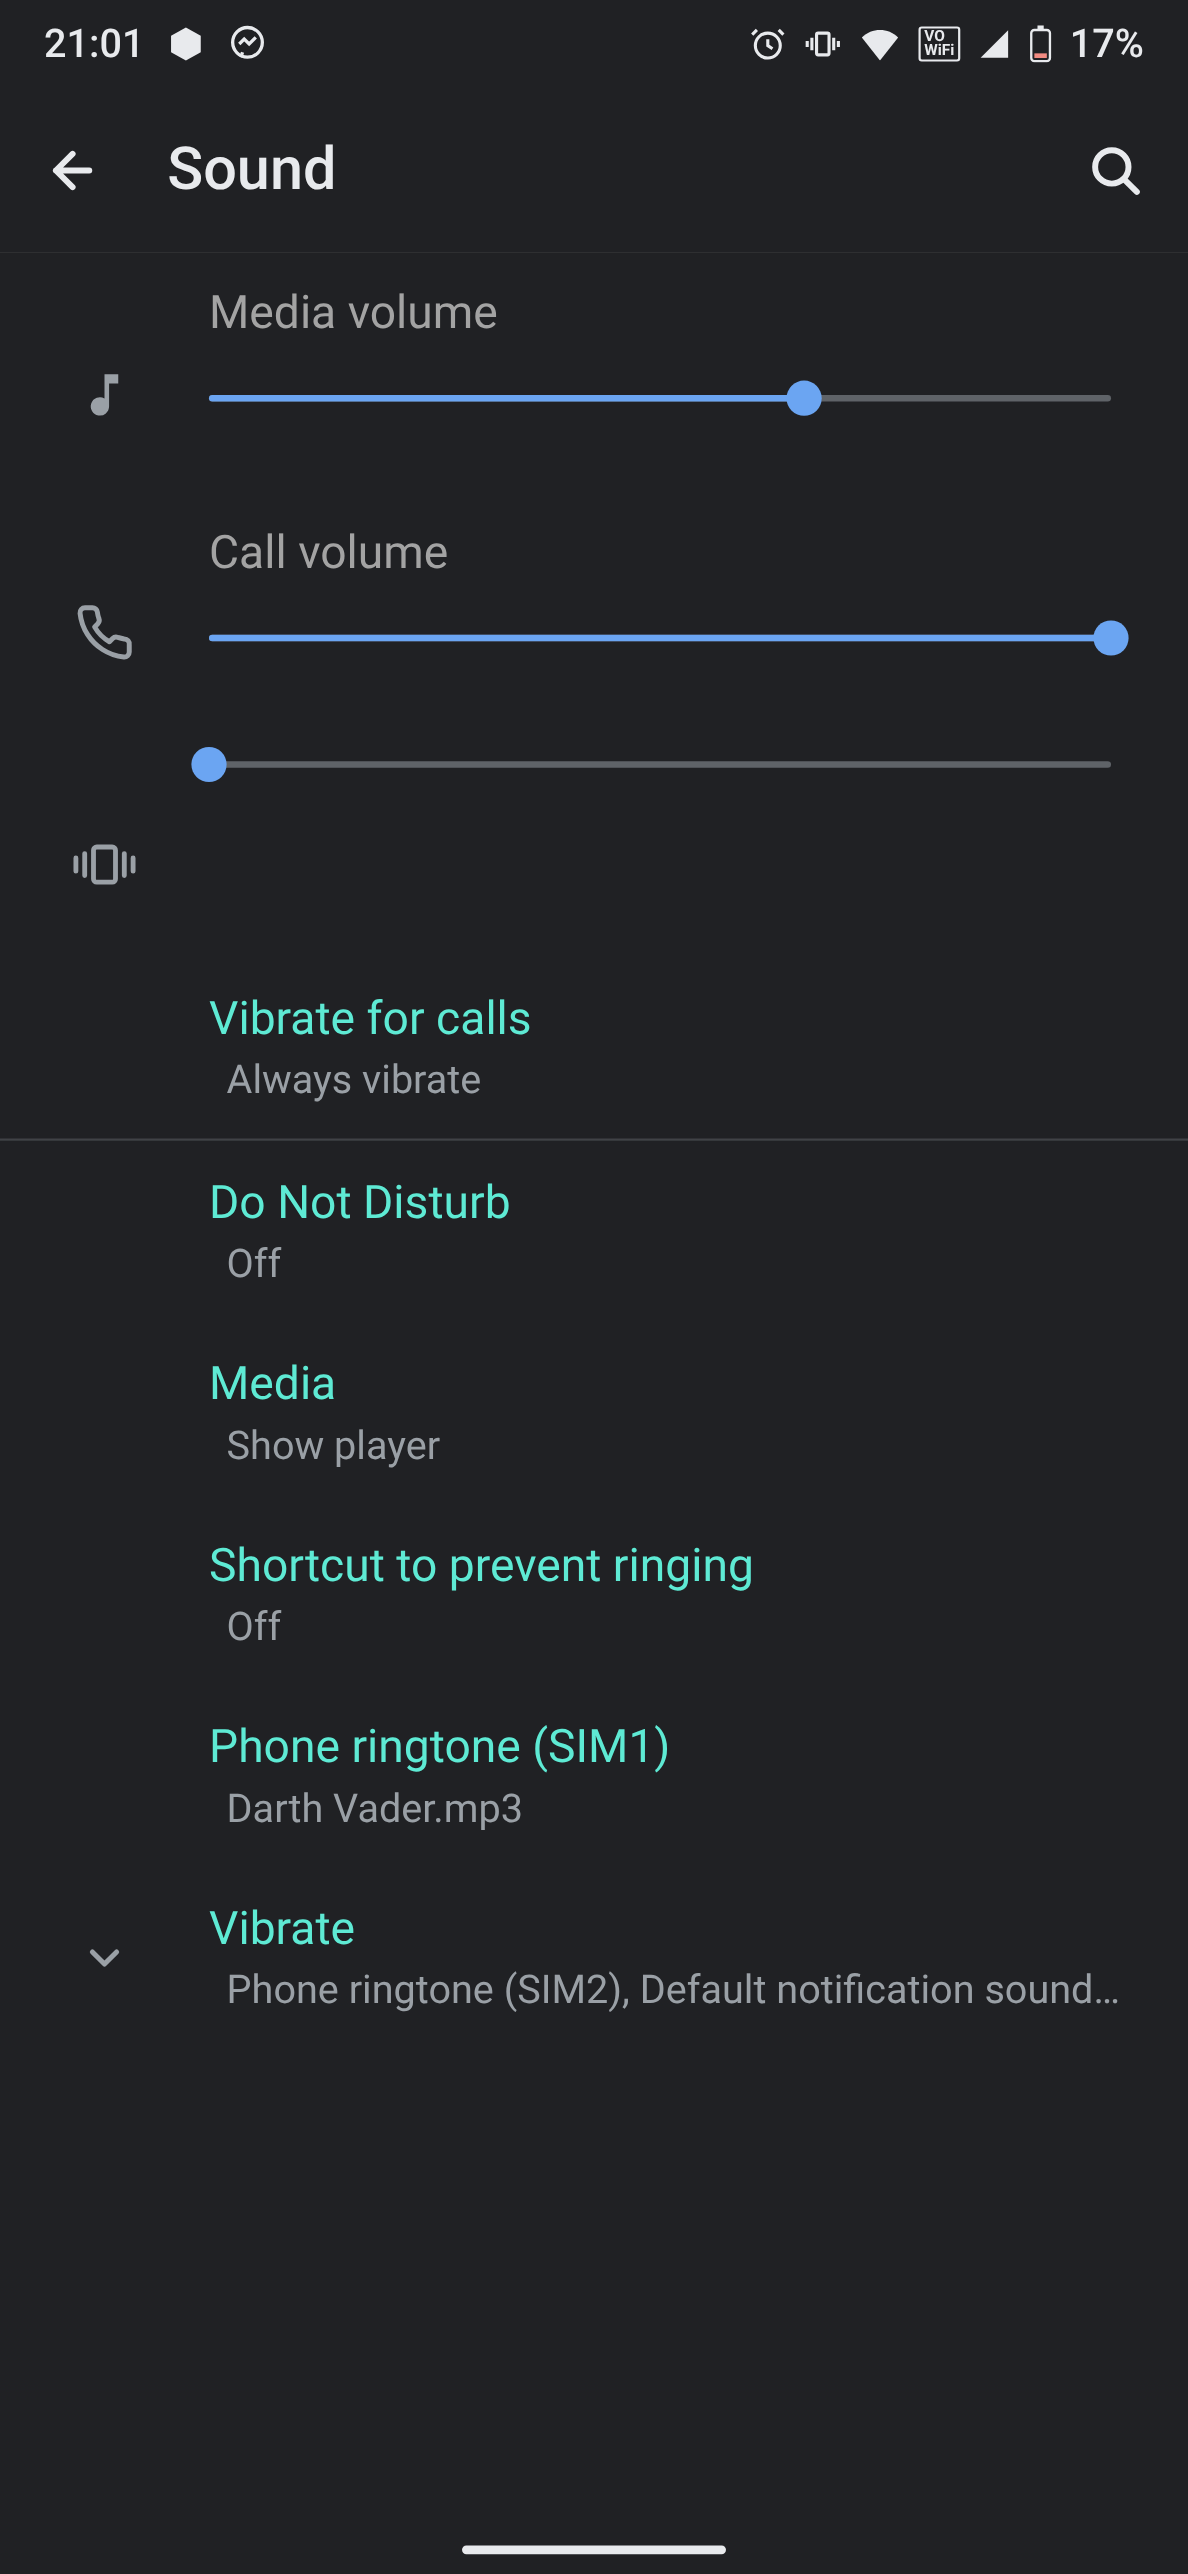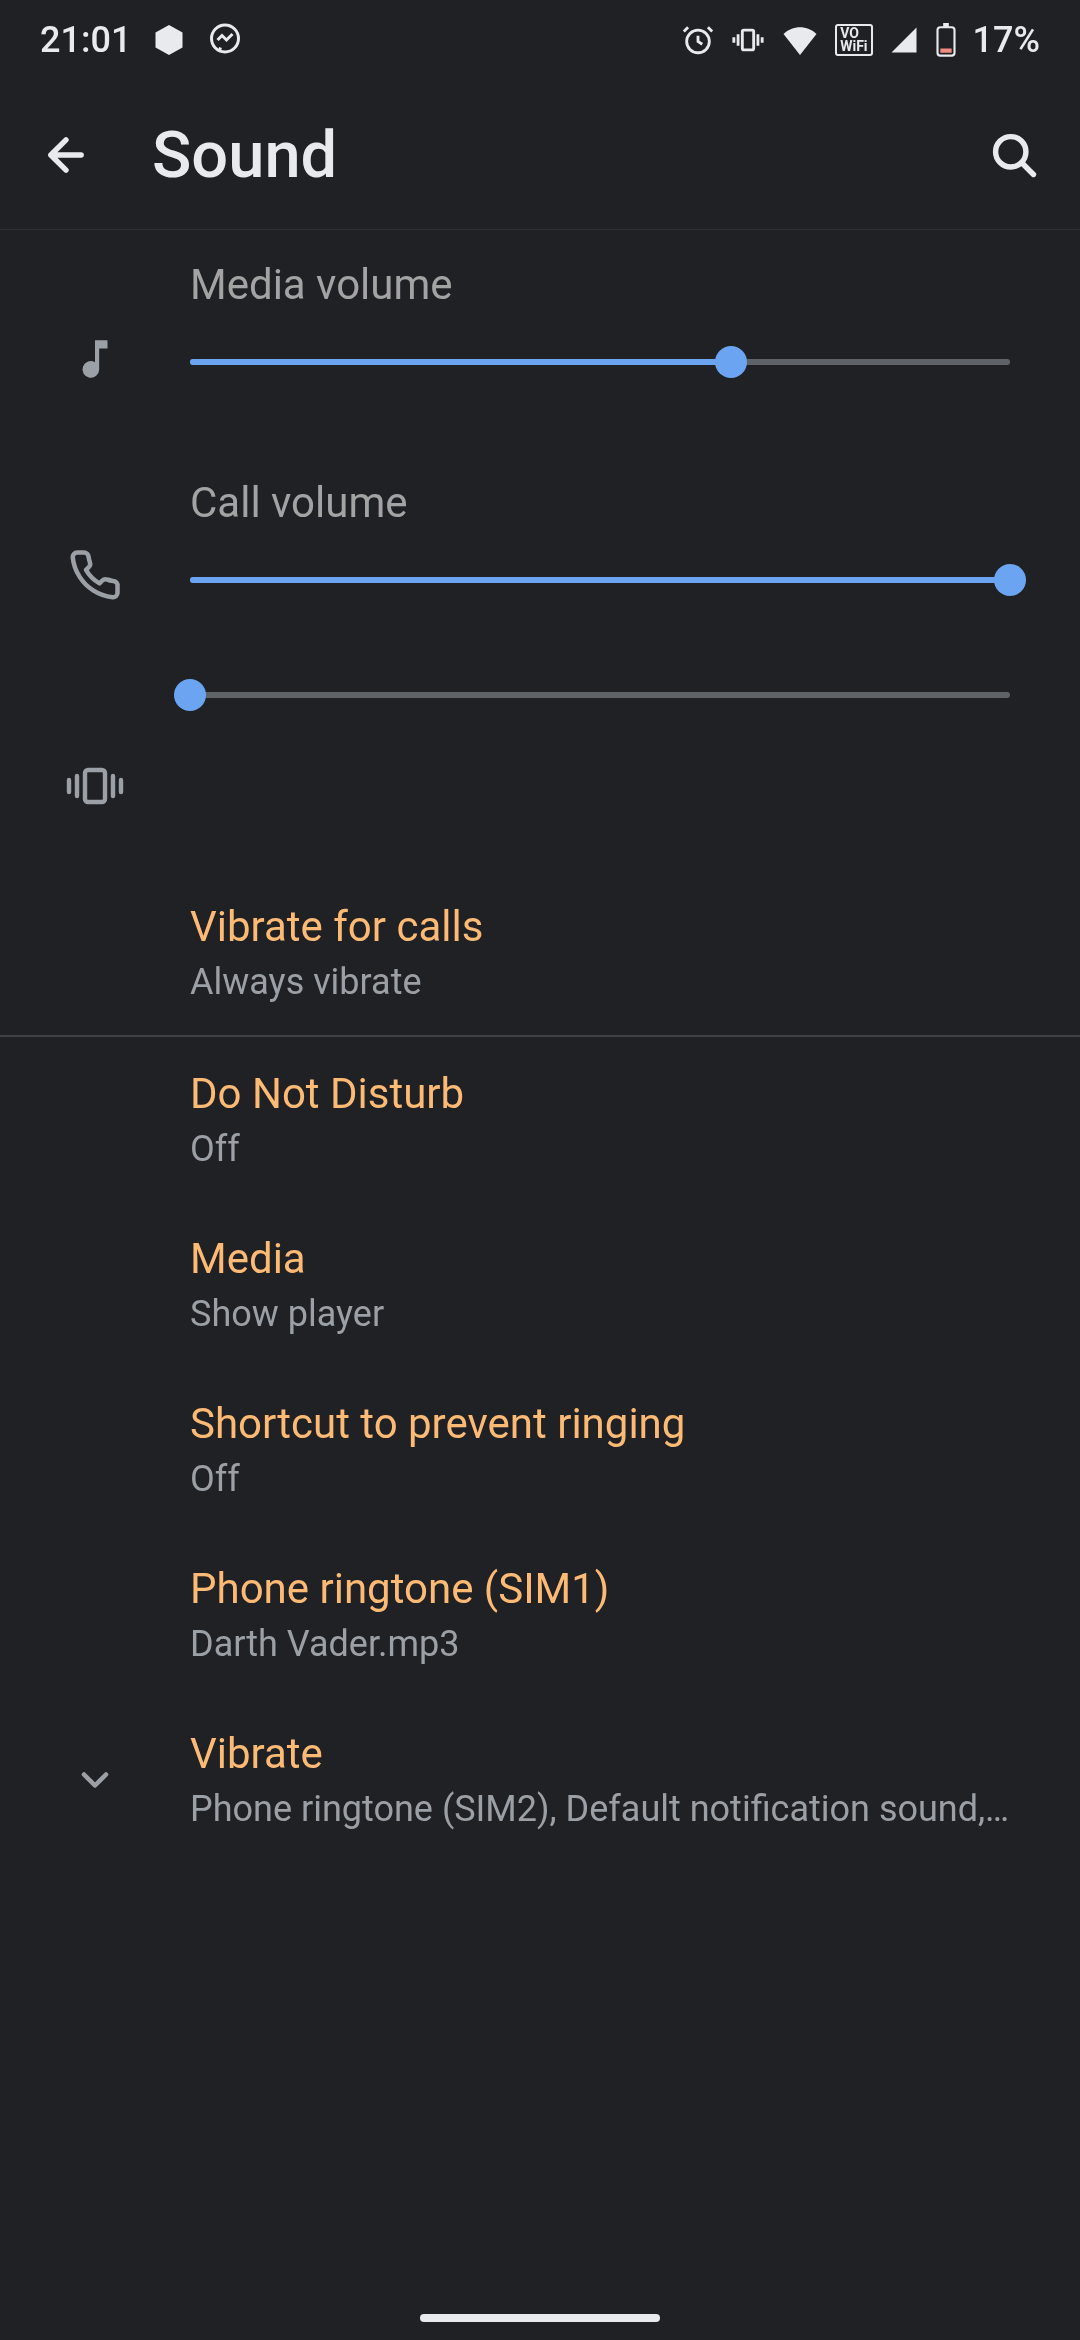--- a/index.html
+++ b/index.html
@@ -24,21 +24,21 @@
   .status-right { display: flex; align-items: center; gap: 16px; }
   .status-icon { display: inline-flex; align-items: center; justify-content: center; }
   .app-bar {
     height: 150px;
     display: flex;
     align-items: center;
     padding: 0 30px;
     gap: 50px;
     border-bottom: 1px solid #2e2f31;
   }
-  .app-bar .title { font-size: 65px; font-weight: 500; flex: 1; }
+  .app-bar .title { font-size: 54px; font-weight: 500; flex: 1; }
   .icon-btn { width: 72px; height: 72px; display: flex; align-items: center; justify-content: center; }
   .content { padding: 0; }
   .slider-item {
     display: flex;
     align-items: flex-start;
     padding: 30px 60px 60px 0;
   }
   .slider-icon-col {
     width: 190px;
     display: flex;
@@ -74,22 +74,22 @@
     align-items: center;
     padding: 32px 60px 32px 0;
   }
   .list-icon-col {
     width: 190px;
     display: flex;
     align-items: center;
     justify-content: center;
   }
   .list-body { flex: 1; min-width: 0; }
-  .list-title { font-size: 42px; color: #fdba74; }
-  .list-sub { font-size: 36px; color: #9aa0a6; margin-top: 10px; white-space: nowrap; overflow: hidden; text-overflow: ellipsis; }
+  .list-title { font-size: 42px; color: #5eead4; }
+  .list-sub { font-size: 36px; color: #9aa0a6; margin-top: 10px; white-space: nowrap; overflow: hidden; text-overflow: ellipsis; margin-left: 16px; }
   .divider { height: 2px; background: #5f6368; opacity: 0.5; }
   .nav-bar {
     position: absolute;
     bottom: 18px;
     left: 50%;
     transform: translateX(-50%);
     width: 240px; height: 8px;
     background: #e8eaed;
     border-radius: 4px;
   }

